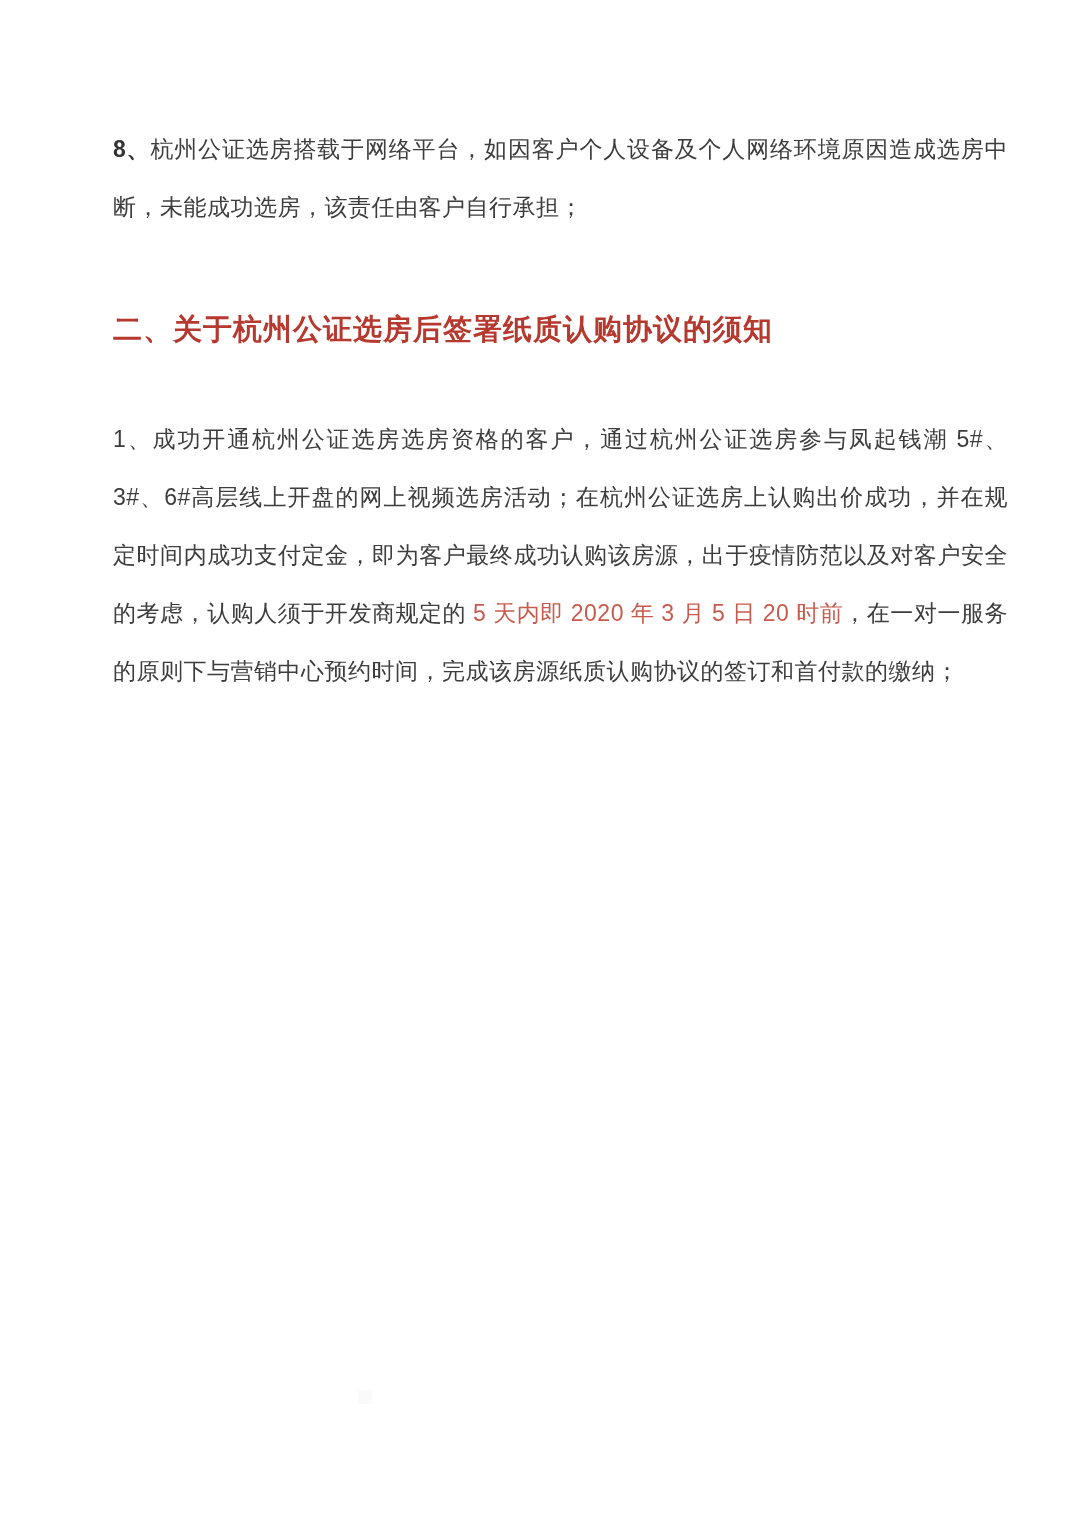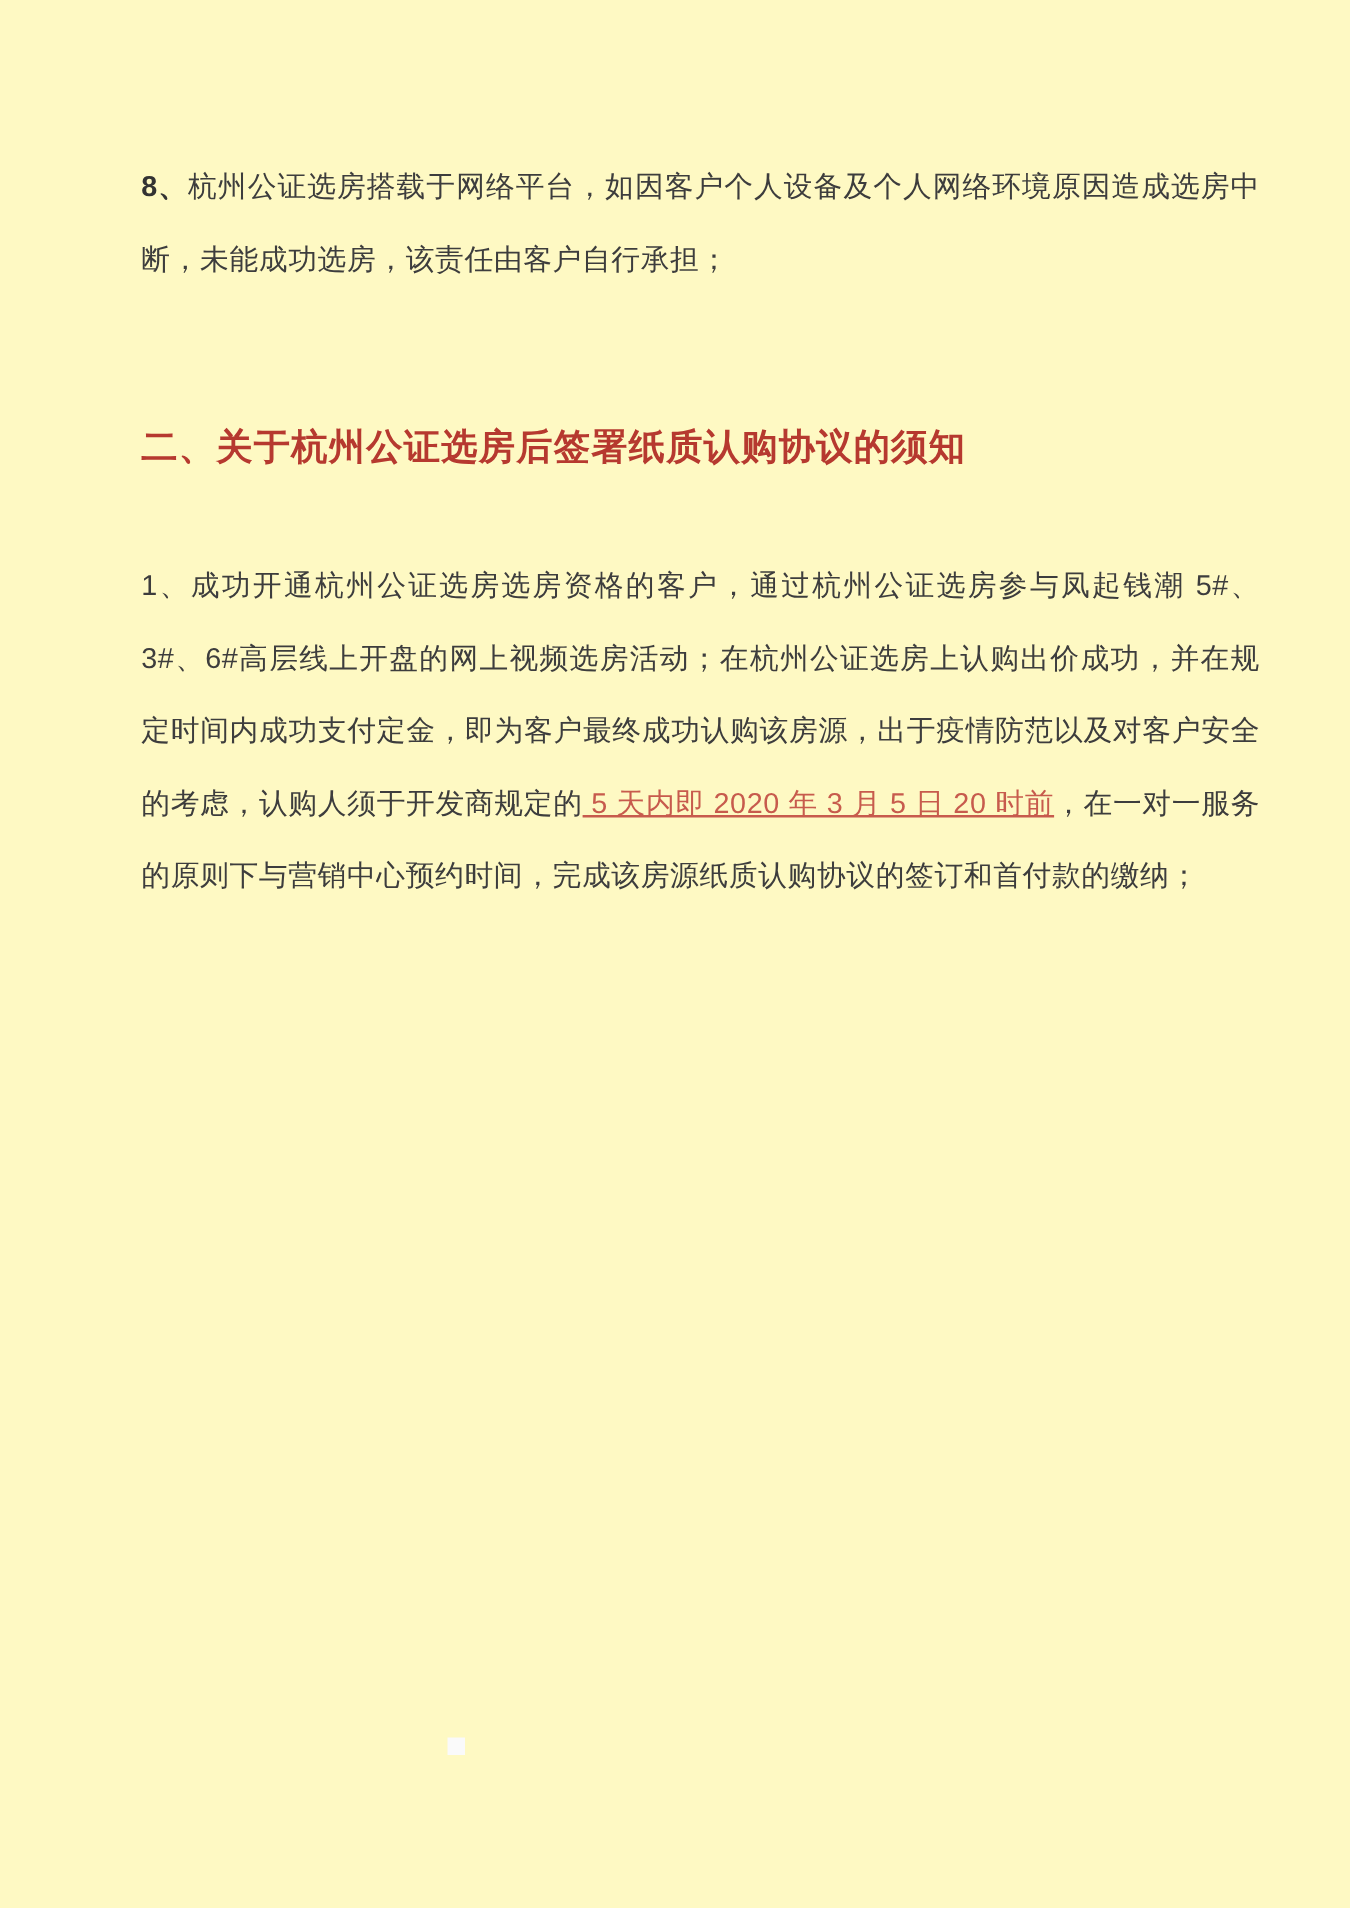--- a/index.html
+++ b/index.html
@@ -5,21 +5,21 @@
   html, body {
     margin: 0;
     padding: 0;
     background: #e9e9e9;
   }
   .page {
     position: relative;
     width: 1080px;
     height: 1526px;
     margin: 0 auto;
-    background: #fef9c3;
+    background: #ffffff;
     box-sizing: border-box;
     padding: 120px 72px 0 113px;
     font-family: "Liberation Sans", "DejaVu Sans", sans-serif;
     color: #3d3d3d;
     overflow: hidden;
   }
   .para {
     font-size: 23px;
     line-height: 58px;
     margin: 0 0 56px 0;
@@ -32,26 +32,25 @@
     color: #333333;
   }
   .clause-num {
     font-weight: 400;
   }
   .section-heading {
     font-size: 29px;
     line-height: 41px;
     font-weight: 700;
     color: #b6392f;
-    margin: 102px 0 60px 0;
+    margin: 73px 0 60px 0;
     letter-spacing: 1px;
   }
   .highlight {
     color: #c75b4d;
-    text-decoration: underline;
   }
   .watermark {
     position: absolute;
     left: 358px;
     top: 1390px;
     width: 14px;
     height: 14px;
     background: #fafafa;
   }
 </style>

